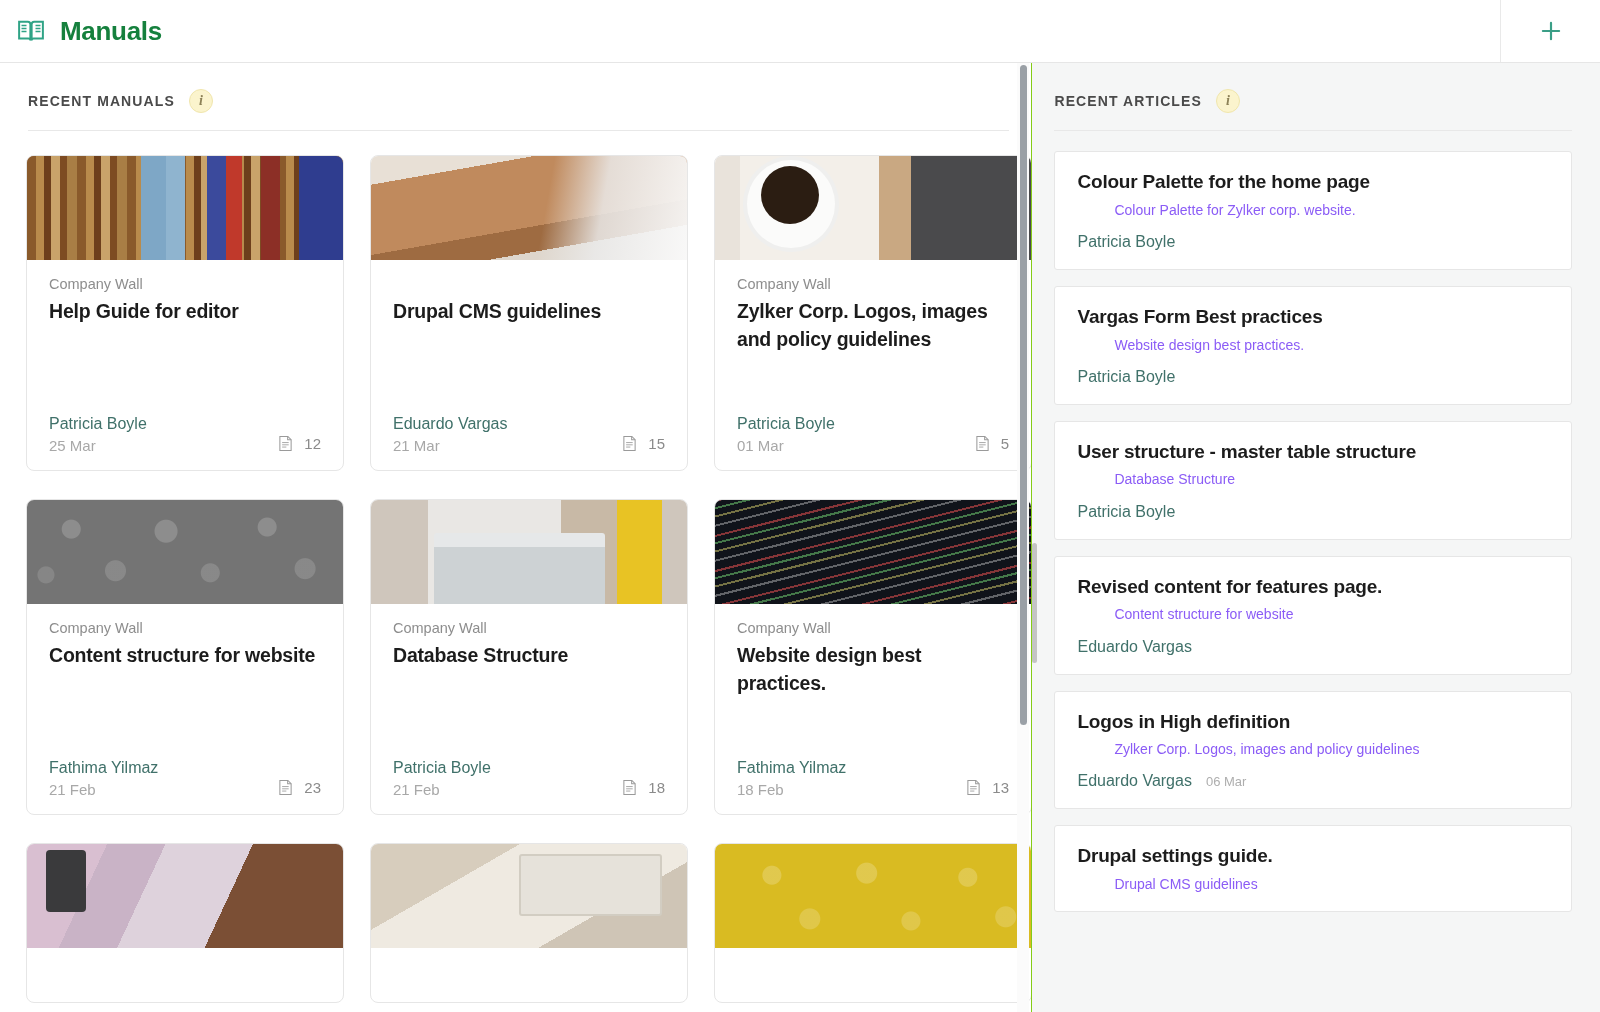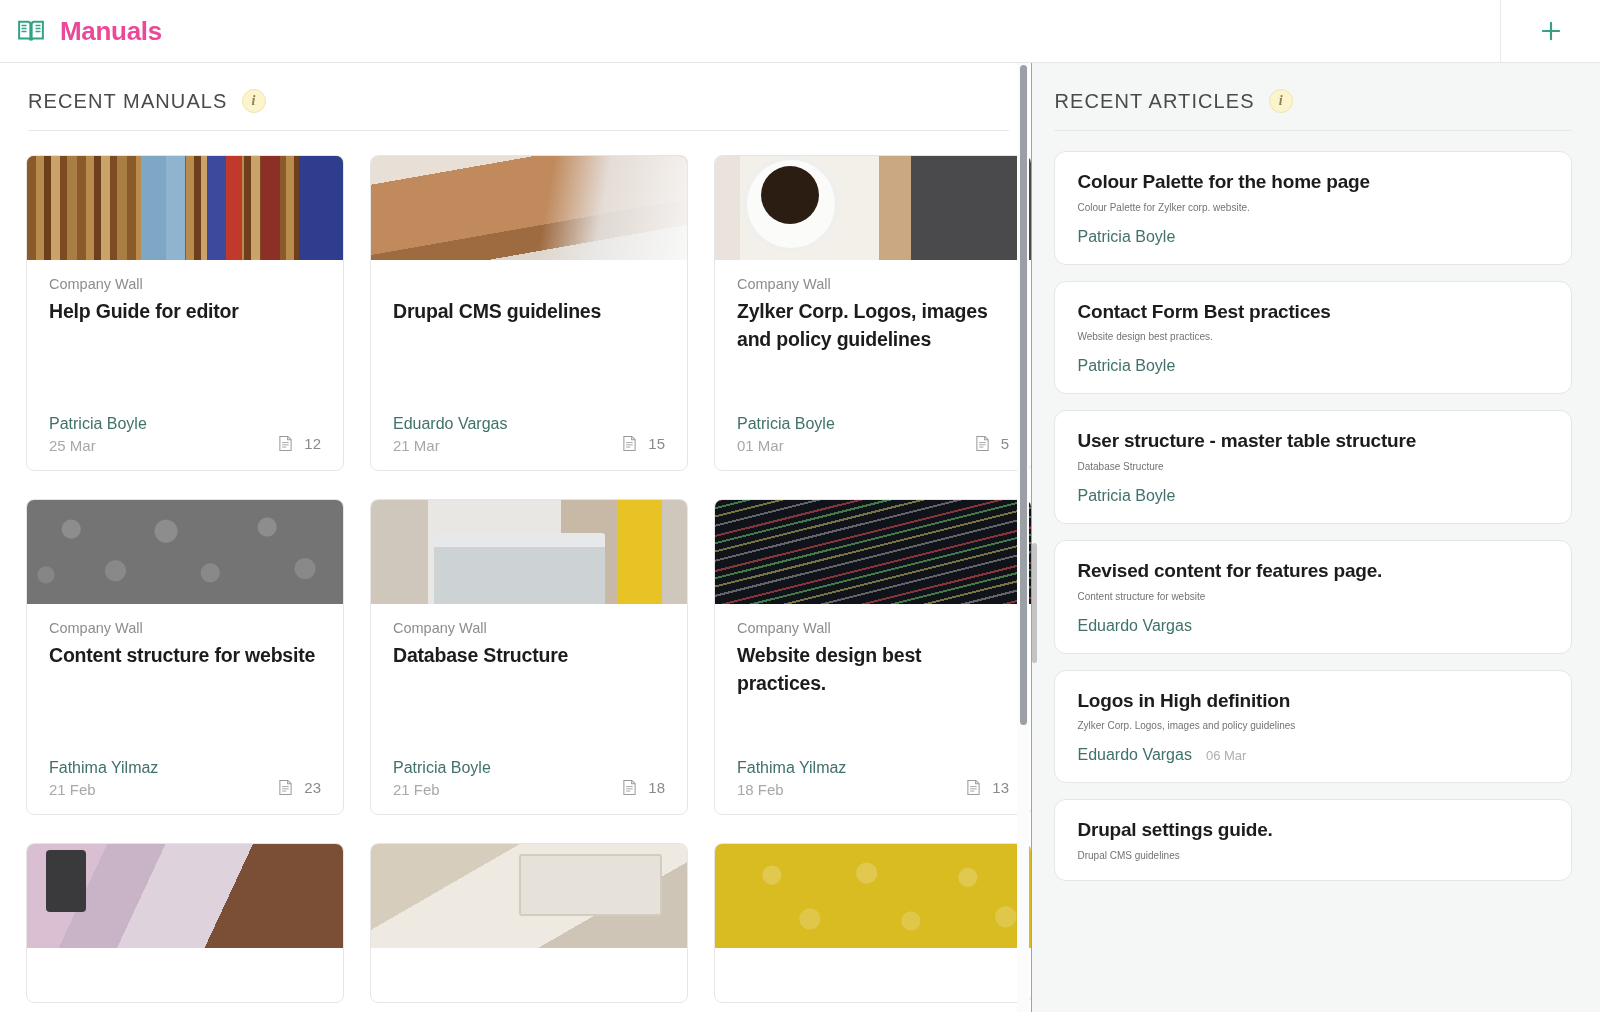--- a/index.html
+++ b/index.html
@@ -18,21 +18,21 @@
     border-bottom: 1px solid #e6e6e6;
     display: flex; align-items: center;
   }
   .header-left {
     display: flex; align-items: center;
     padding-left: 16px; gap: 14px;
     flex: 1; height: 100%;
   }
   .book-icon { width: 30px; height: 30px; display: block; }
   .app-title {
-    font-size: 26px; font-weight: bold; color: #ec4899;
+    font-size: 26px; font-weight: bold; color: #15803d;
     letter-spacing: -0.3px;
   }
   .header-add-cell {
     width: 100px; height: 100%;
     border-left: 1px solid #e9e9e9;
     display: flex; align-items: center; justify-content: center;
     cursor: pointer;
   }
   .plus-icon { width: 26px; height: 26px; display: block; }
 
@@ -55,21 +55,21 @@
     border-left: 1px solid #84cc16;
     overflow: hidden;
   }
 
   
   .section-head {
     display: flex; align-items: center; gap: 14px;
     padding: 26px 0 0 28px;
   }
   .section-title {
-    font-size: 20px; font-weight: normal;
+    font-size: 14px; font-weight: bold;
     letter-spacing: 1.1px; color: #4a4a4a;
   }
   .info-badge {
     width: 24px; height: 24px; border-radius: 50%;
     background: #fbf4cd; border: 1px solid #f0e6ad;
     display: flex; align-items: center; justify-content: center;
     font-style: italic; font-family: "Liberation Serif", serif;
     font-size: 14px; color: #8d8257; font-weight: bold;
     cursor: pointer;
   }
@@ -259,31 +259,31 @@
   }
 
   
   .article-list {
     padding: 20px 28px 0 22px;
     display: flex; flex-direction: column; gap: 16px;
   }
   .article-card {
     background: #ffffff;
     border: 1px solid #e6e6e6;
-    border-radius: 12px;
+    border-radius: 3px;
     padding: 18px 22px 18px 22px;
     cursor: pointer;
   }
   .article-title {
     font-size: 19px; font-weight: bold; color: #1c1c1c;
     letter-spacing: -0.2px; line-height: 1.3;
   }
   .article-sub {
-    font-size: 10px; color: #737373;
-    margin-top: 6px; line-height: 1.3;
+    font-size: 14px; color: #8b5cf6;
+    margin-top: 6px; line-height: 1.3; margin-left: 37px;
   }
   .article-meta {
     margin-top: 14px;
     display: flex; align-items: baseline; gap: 14px;
   }
   .article-author { font-size: 16px; color: #40716a; }
   .article-date { font-size: 13px; color: #aeaeae; }
 </style>
 </head>
 <body>
@@ -484,21 +484,21 @@
 
     <div class="article-list" id="article-list">
         <div class="article-card">
           <div class="article-title">Colour Palette for the home page</div>
           <div class="article-sub">Colour Palette for Zylker corp. website.</div>
           <div class="article-meta">
             <span class="article-author">Patricia Boyle</span>
           </div>
         </div>
         <div class="article-card">
-          <div class="article-title">Contact Form Best practices</div>
+          <div class="article-title">Vargas Form Best practices</div>
           <div class="article-sub">Website design best practices.</div>
           <div class="article-meta">
             <span class="article-author">Patricia Boyle</span>
           </div>
         </div>
         <div class="article-card">
           <div class="article-title">User structure - master table structure</div>
           <div class="article-sub">Database Structure</div>
           <div class="article-meta">
             <span class="article-author">Patricia Boyle</span>

